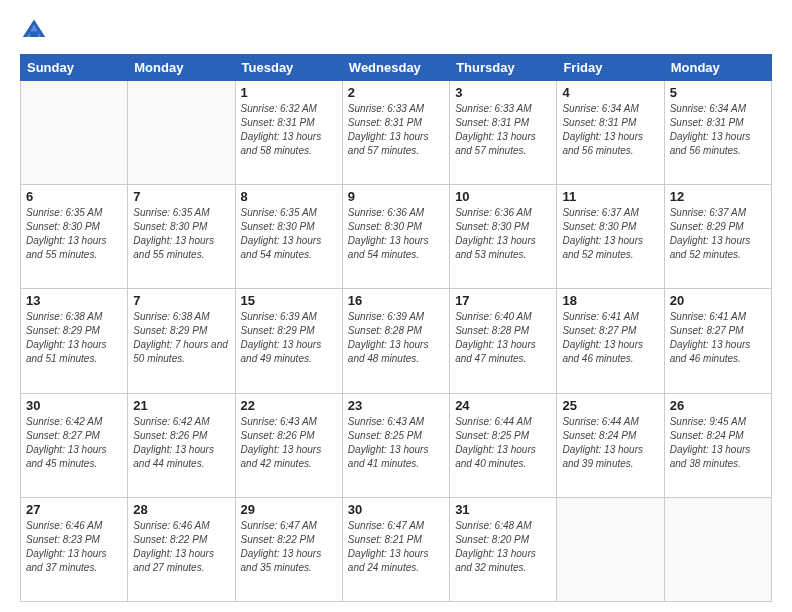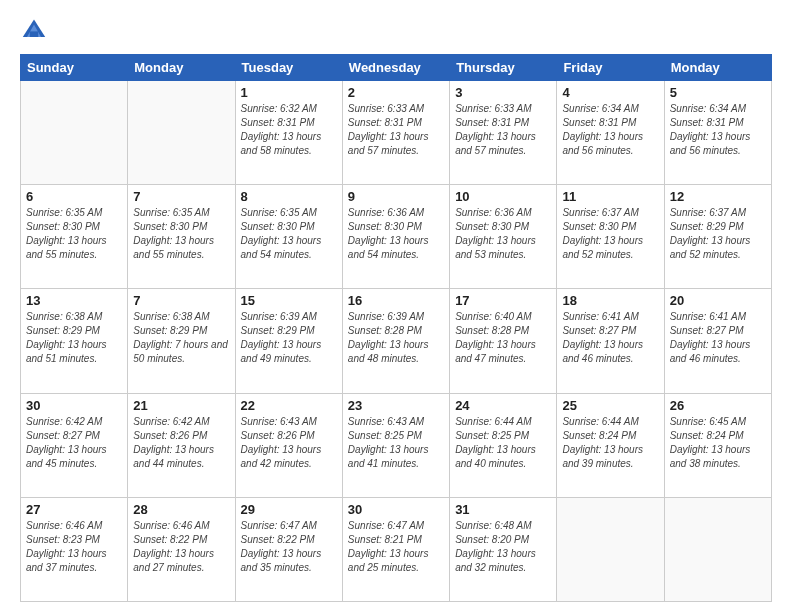--- a/index.html
+++ b/index.html
@@ -333,21 +333,21 @@
             <div class="day-num">25</div>
             <div class="day-detail">
               <div>Sunrise: 6:44 AM</div>
               <div>Sunset: 8:24 PM</div>
               <div>Daylight: 13 hours and 39 minutes.</div>
             </div>
           </td>
           <td>
             <div class="day-num">26</div>
             <div class="day-detail">
-              <div>Sunrise: 6:45 AM</div>
+              <div>Sunrise: 9:45 AM</div>
               <div>Sunset: 8:24 PM</div>
               <div>Daylight: 13 hours and 38 minutes.</div>
             </div>
           </td>
         </tr>
         <tr>
           <td>
             <div class="day-num">27</div>
             <div class="day-detail">
               <div>Sunrise: 6:46 AM</div>
@@ -369,21 +369,21 @@
               <div>Sunrise: 6:47 AM</div>
               <div>Sunset: 8:22 PM</div>
               <div>Daylight: 13 hours and 35 minutes.</div>
             </div>
           </td>
           <td>
             <div class="day-num">30</div>
             <div class="day-detail">
               <div>Sunrise: 6:47 AM</div>
               <div>Sunset: 8:21 PM</div>
-              <div>Daylight: 13 hours and 25 minutes.</div>
+              <div>Daylight: 13 hours and 24 minutes.</div>
             </div>
           </td>
           <td>
             <div class="day-num">31</div>
             <div class="day-detail">
               <div>Sunrise: 6:48 AM</div>
               <div>Sunset: 8:20 PM</div>
               <div>Daylight: 13 hours and 32 minutes.</div>
             </div>
           </td>

